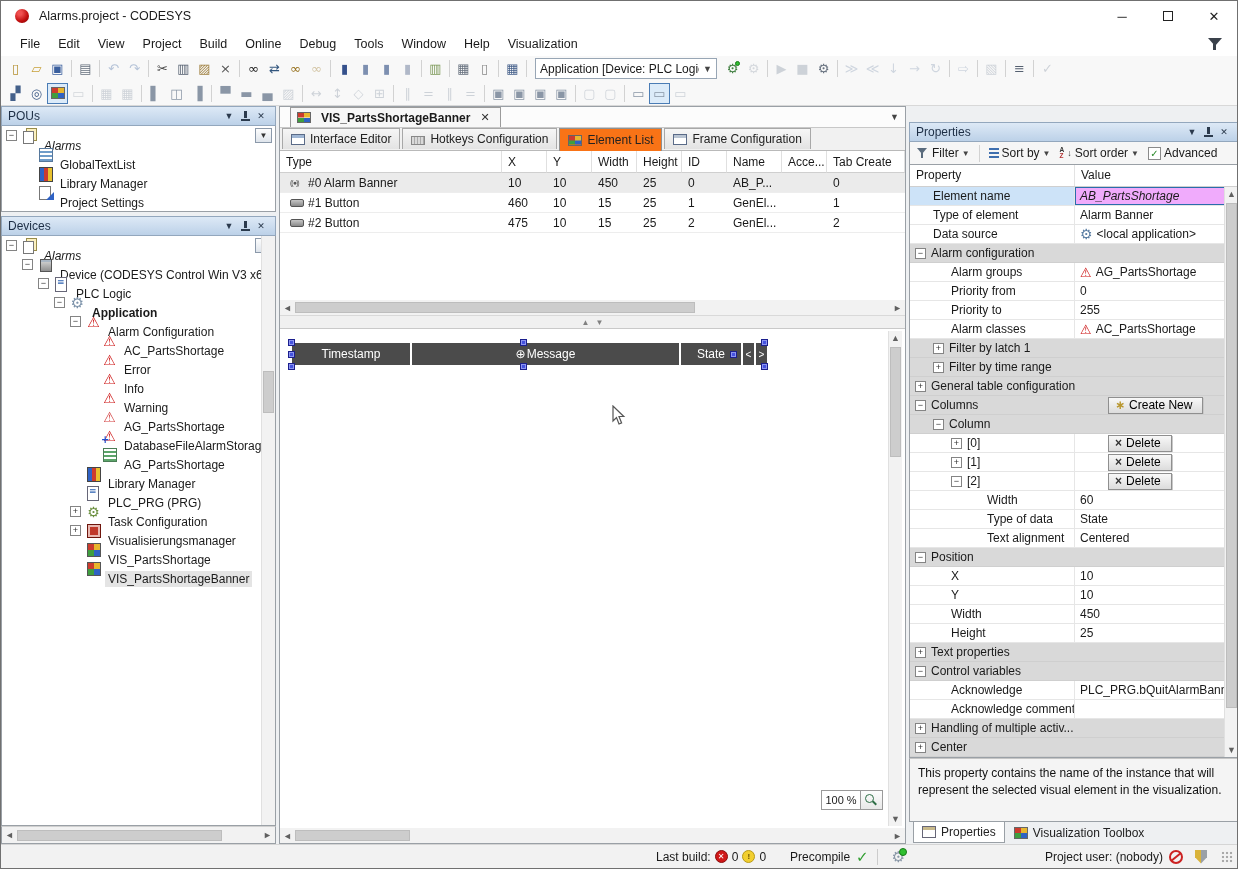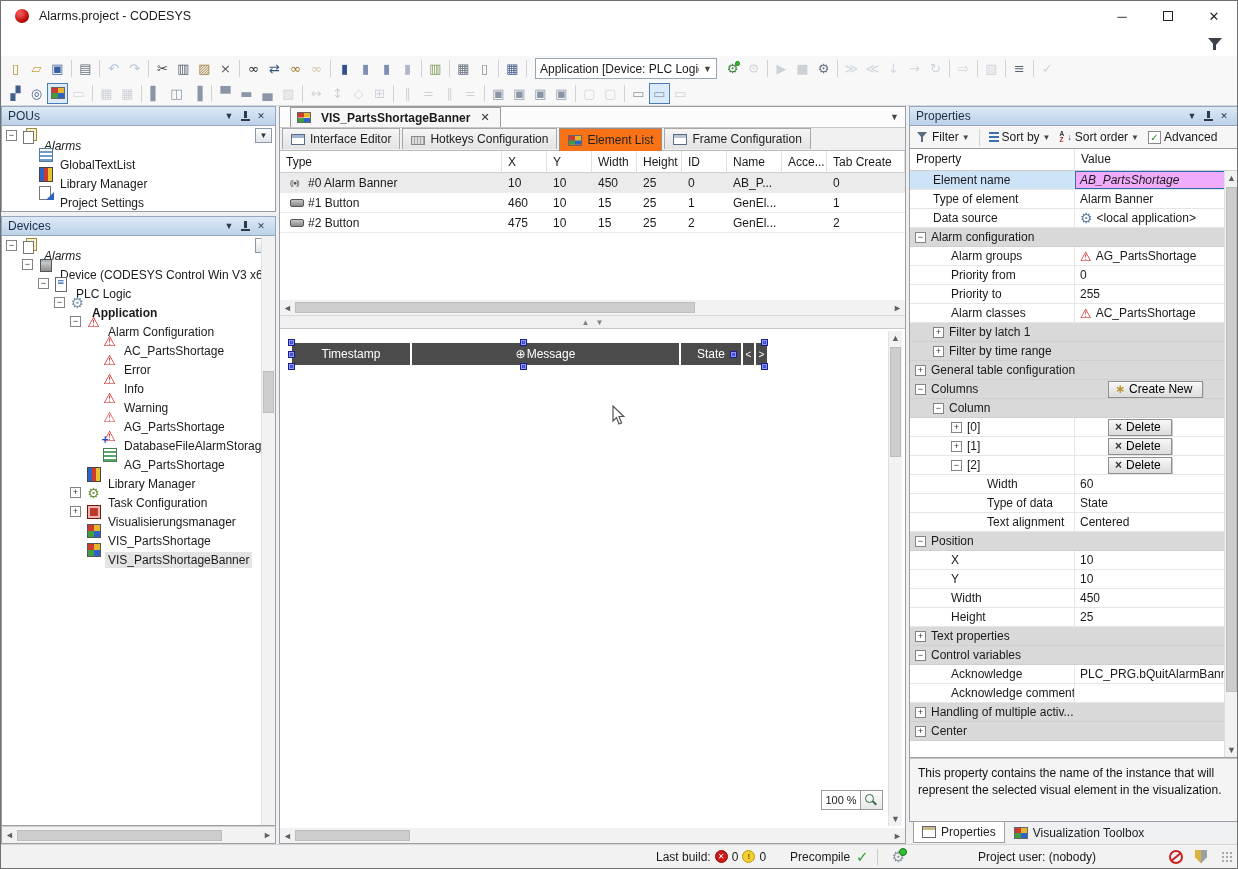--- a/index.html
+++ b/index.html
@@ -38,21 +38,21 @@
   .ic-el { width:14px; height:12px; border:1px solid #666; background-image:linear-gradient(90deg,#cc3b2e 50%,#e8b62e 50%),linear-gradient(90deg,#3f9e3f 50%,#2f62c4 50%); background-size:100% 50%; background-position:0 0,0 100%; background-repeat:no-repeat; }
 
   
   .main { flex:1; display:flex; min-height:0; background:#eef0f2; }
   .vsplit { width:3px; background:#eef0f2; flex:none; }
 
   
   .panel-col { display:flex; flex-direction:column; min-height:0; }
   .left { width:275px; flex:none; }
   .center { width:627px; flex:none; background:#fff; border:1px solid #9aa0a6; }
-  .right { width:330px; flex:none; }
+  .right { width:330px; flex:none;margin-top:16px; }
   .phead { height:20px; flex:none; background:linear-gradient(#dde9f6,#bcd1e8); border:1px solid #93a7bd; display:flex; align-items:center; padding:0 6px; color:#1d2e45; }
   .phead-title { flex:1; font-size:12px; }
   .ph-btn { width:16px; height:14px; display:flex; align-items:center; justify-content:center; font-size:9px; color:#2b3a4d; }
   .pinico { position:relative; width:10px; height:12px; }
   .pinico::before { content:""; position:absolute; left:4px; top:1px; width:3px; height:7px; background:#2b3a4d; }
   .pinico::after { content:""; position:absolute; left:1px; top:9px; width:9px; height:2px; background:#2b3a4d; }
 
   
   .tree { background:#fff; border:1px solid #9aa0a6; border-top:none; overflow:hidden; position:relative; }
   .pous-tree { height:86px; flex:none; }
@@ -203,20 +203,33 @@
     <div class="win-btns">
       <span class="win-btn">─</span>
       <span class="win-btn">
           <span class="max-glyph"></span>
         </span>
       <span class="win-btn">✕</span>
     </div>
   </div>
 
   <div class="menubar">
+    <span id="menu-items" style="display:flex">
+        <span class="menu-item">File</span>
+        <span class="menu-item">Edit</span>
+        <span class="menu-item">View</span>
+        <span class="menu-item">Project</span>
+        <span class="menu-item">Build</span>
+        <span class="menu-item">Online</span>
+        <span class="menu-item">Debug</span>
+        <span class="menu-item">Tools</span>
+        <span class="menu-item">Window</span>
+        <span class="menu-item">Help</span>
+        <span class="menu-item">Visualization</span>
+      </span>
     <span class="menu-funnel"></span>
   </div>
 
   <div class="toolbar tb1" id="toolbar1">
       <span class="ti">
         <span class="tig" style="color: rgb(180, 143, 46);">▯</span>
       </span>
       <span class="ti">
         <span class="tig" style="color: rgb(200, 162, 60);">▱</span>
       </span>
@@ -547,20 +560,25 @@
           </div>
           <div class="trow" style="padding-left: 84px;">
             <span class="expsp"></span>
             <span class="ic ic-textlist2"></span>
             <span class="tlabel">AG_PartsShortage</span>
           </div>
           <div class="trow" style="padding-left: 68px;">
             <span class="expsp"></span>
             <span class="ic ic-library"></span>
             <span class="tlabel">Library Manager</span>
+          </div>
+          <div class="trow" style="padding-left: 68px;">
+            <span class="expsp"></span>
+            <span class="ic ic-pou"></span>
+            <span class="tlabel">PLC_PRG (PRG)</span>
           </div>
           <div class="trow" style="padding-left: 68px;">
             <span class="exp">+</span>
             <span class="ic ic-task">⚙</span>
             <span class="tlabel">Task Configuration</span>
           </div>
           <div class="trow" style="padding-left: 68px;">
             <span class="exp">+</span>
             <span class="ic ic-vismgr"></span>
             <span class="tlabel">Visualisierungsmanager</span>
@@ -1099,18 +1117,18 @@
     <span>Last build:</span>
     <span class="badge err">✕</span>
     <span>0</span>
     <span class="badge warn">!</span>
     <span>0</span>
     <span style="width:24px"></span>
     <span>Precompile</span>
     <span class="st-check">✓</span>
     <span class="st-sep"></span>
     <span class="st-gear">⚙</span>
-    <span style="flex:1;text-align:center">Project user: (nobody)</span>
+    <span style="flex:1;text-align:right">Project user: (nobody)</span>
     <span class="no-icon"></span>
     <span class="shield"></span>
     <span class="grip"></span>
   </div>
 </div>
 
 </body></html>

